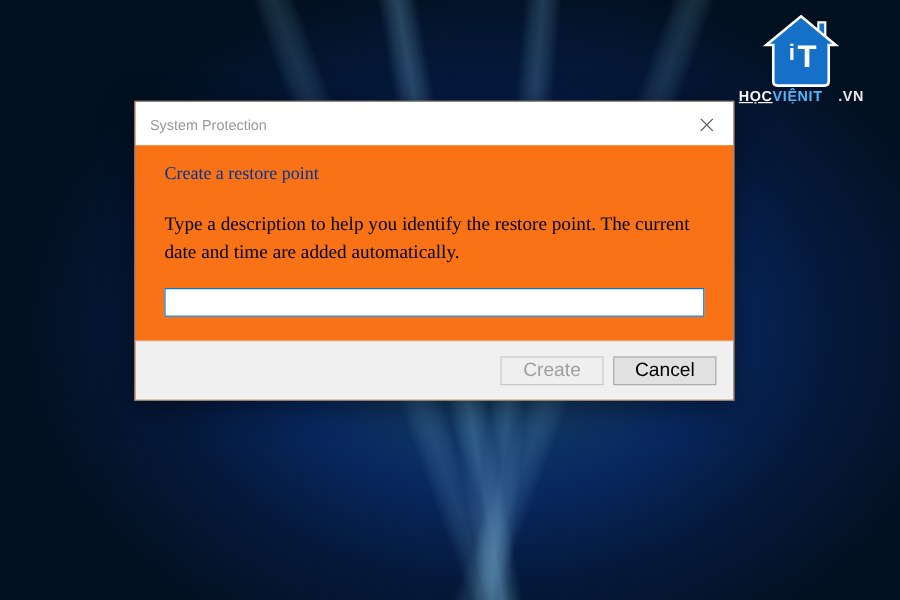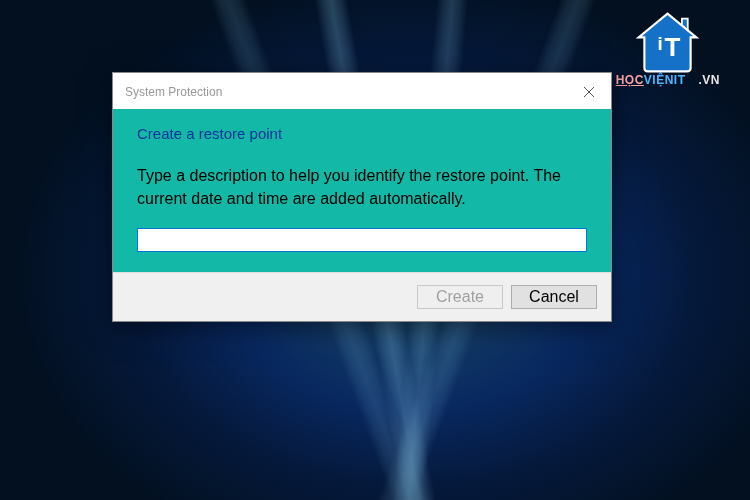--- a/index.html
+++ b/index.html
@@ -65,37 +65,37 @@
     
     .logo-text {
       color: #fff;
       font-size: 12px;
       font-weight: bold;
       letter-spacing: 0.5px;
       margin-top: -2px;
     }
     
     .logo-text .hoc {
-      color: #fca5a5;
+      color: #ffffff;
       text-decoration: underline;
     }
     .logo-text .vien {
       color: #4db8ff;
     }
     .logo-text .vn {
       color: #e8e8e8;
       padding-left: 13px;
     }
     
     .dialog {
       position: absolute;
       left: 112px;
-      top: 72px;
+      top: 84px;
       width: 500px;
-      background: #14b8a6;
+      background: #f97316;
       border: 1px solid #888;
       box-shadow: 0 5px 25px rgba(0, 0, 0, 0.5);
     }
     
     .dialog-titlebar {
       display: flex;
       justify-content: space-between;
       align-items: center;
       padding: 8px 7px 6px 12px;
       background: #fff;
@@ -118,20 +118,21 @@
       font-size: 14px;
     }
     
     .close-btn svg {
       width: 12px;
       height: 12px;
     }
     
     .dialog-body {
       padding: 16px 24px 20px 24px;
+      font-family: Liberation Serif, serif;
     }
     
     .dialog-heading {
       color: #003399;
       font-size: 15px;
       font-weight: normal;
       margin-bottom: 22px;
     }
     
     .dialog-description {

